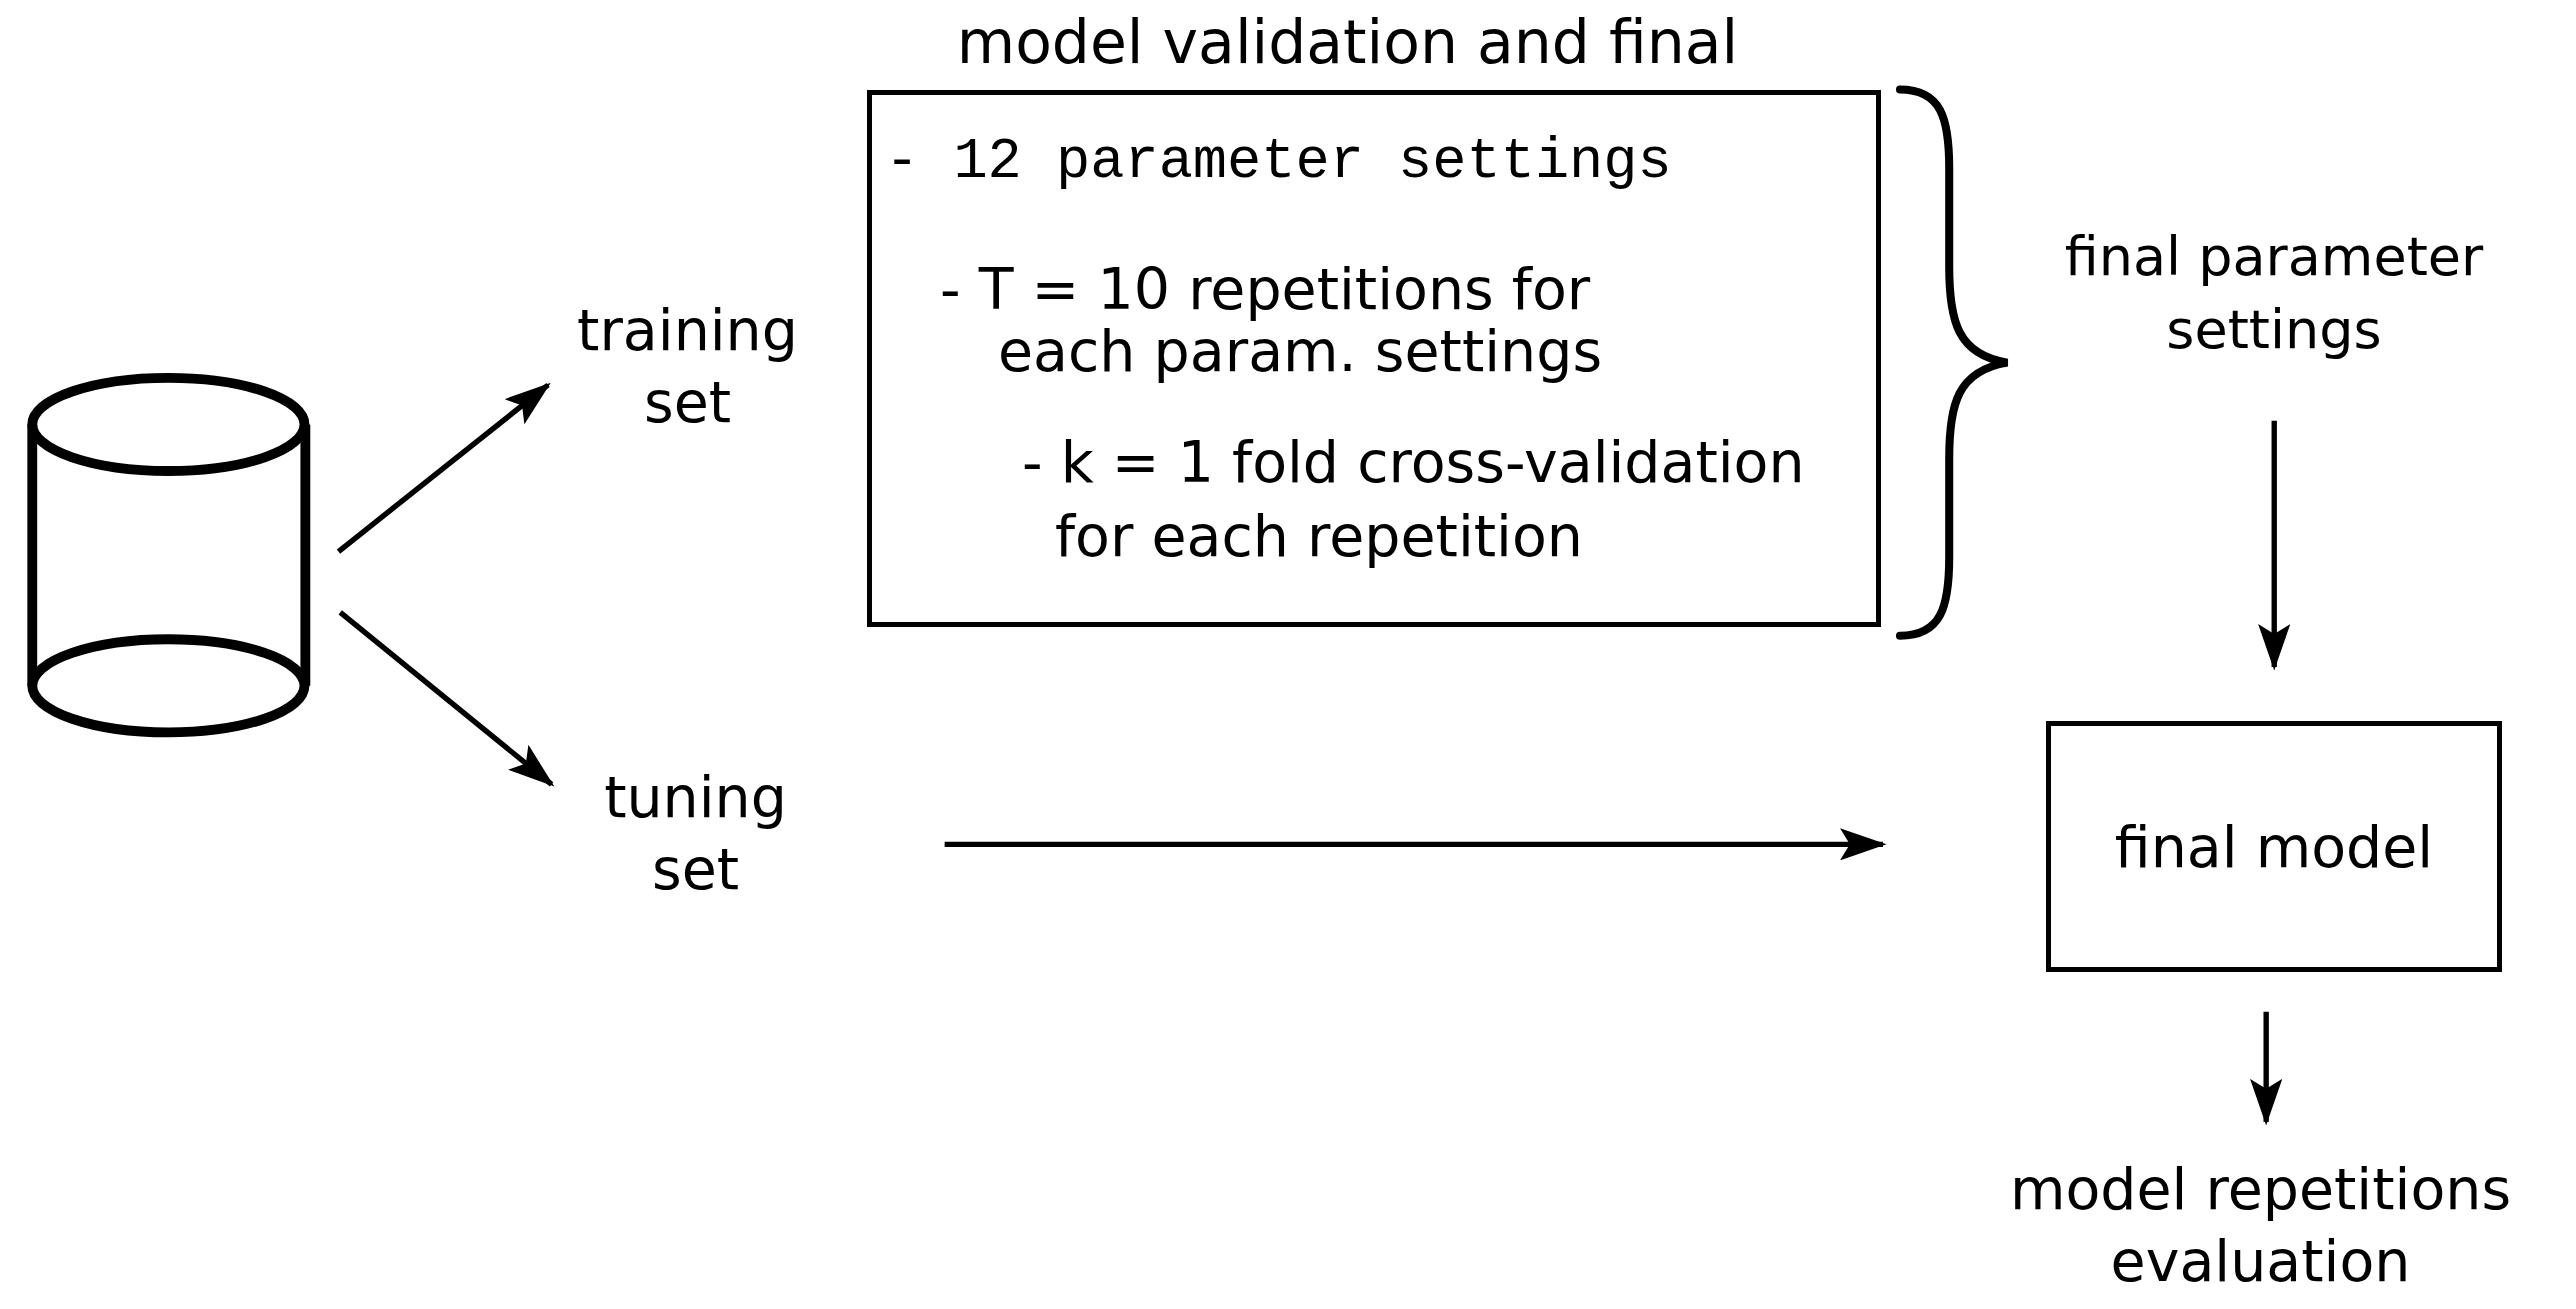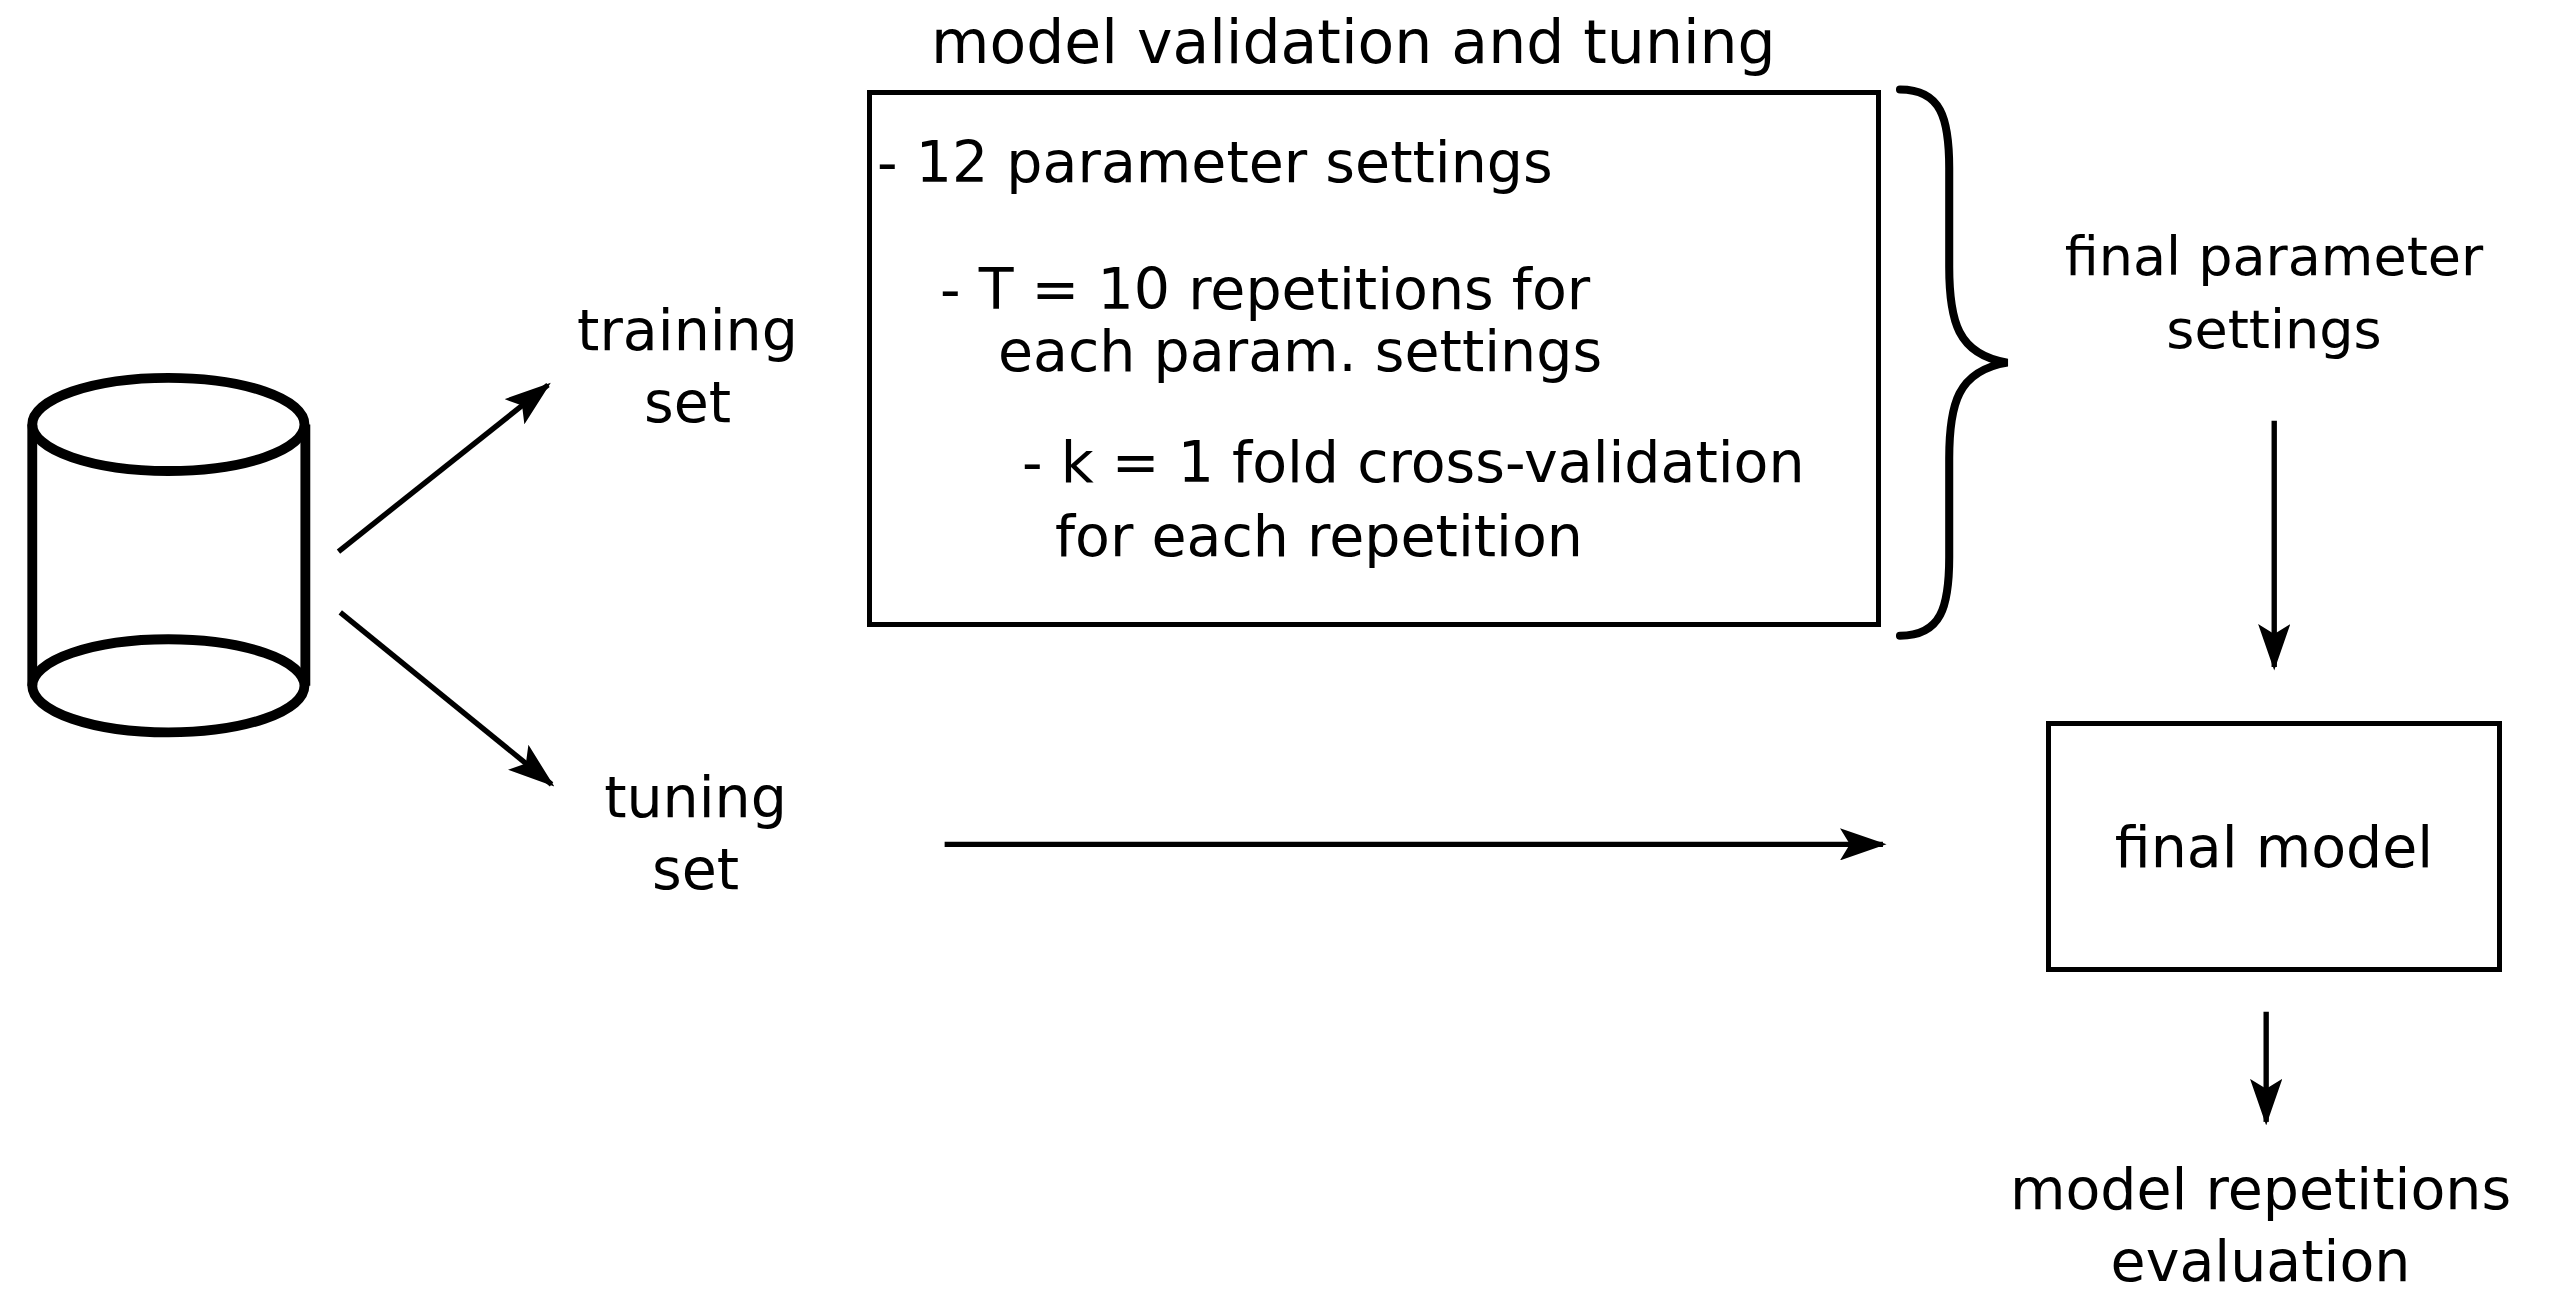--- a/index.html
+++ b/index.html
@@ -44,21 +44,21 @@
     height: 537px;
     border: 5.4px solid #000000;
     box-sizing: border-box;
   }
   .box-line {
     position: absolute;
     font-size: 57px;
     line-height: 72px;
     white-space: nowrap;
   }
-  #vb-l1 { left: 5px;   top: 31px;  }
+  #vb-l1 { left: 13px;   top: 31px; font-family: Liberation Mono, monospace;  }
   #vb-l2 { left: 68px;  top: 158px; }
   #vb-l3 { left: 126px; top: 220px; }
   #vb-l4 { left: 150px; top: 331px; }
   #vb-l5 { left: 183px; top: 405px; }
 
   #training-label {
     left: 553px;
     top: 294px;
     width: 269px;
     font-size: 57px;
@@ -130,21 +130,21 @@
              C 2177 358 2186 396 2242 405
              C 2186 414 2177 452 2177 512
              L 2177 622
              C 2177 678 2168 710 2122 710" stroke="#000000" stroke-width="9" fill="none" stroke-linecap="round"></path>
 
     <line x1="2540" y1="470" x2="2540" y2="745" stroke="#000000" stroke-width="6" marker-end="url(#arrowhead)"></line>
 
     <line x1="2531" y1="1130" x2="2531" y2="1253" stroke="#000000" stroke-width="6" marker-end="url(#arrowhead)"></line>
   </svg>
 
-  <div id="title" class="txt center">model validation and tuning</div>
+  <div id="title" class="txt center">model validation and final</div>
 
   <div id="validation-box">
     <div id="vb-l1" class="box-line">- 12 parameter settings</div>
     <div id="vb-l2" class="box-line">- T = 10 repetitions for</div>
     <div id="vb-l3" class="box-line">each param. settings</div>
     <div id="vb-l4" class="box-line">- k = 1 fold cross-validation</div>
     <div id="vb-l5" class="box-line">for each repetition</div>
   </div>
 
   <div id="training-label" class="txt center">

